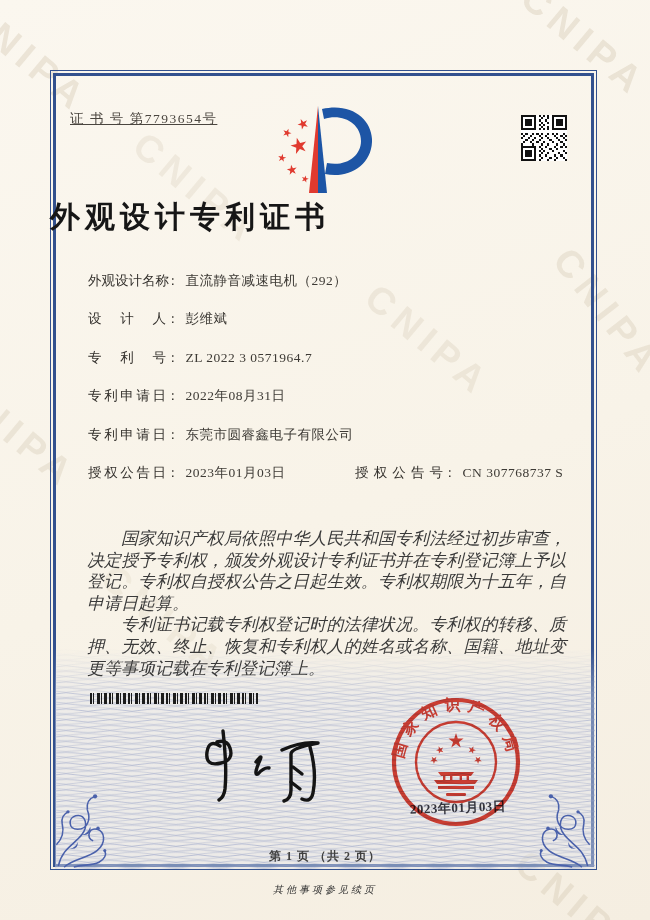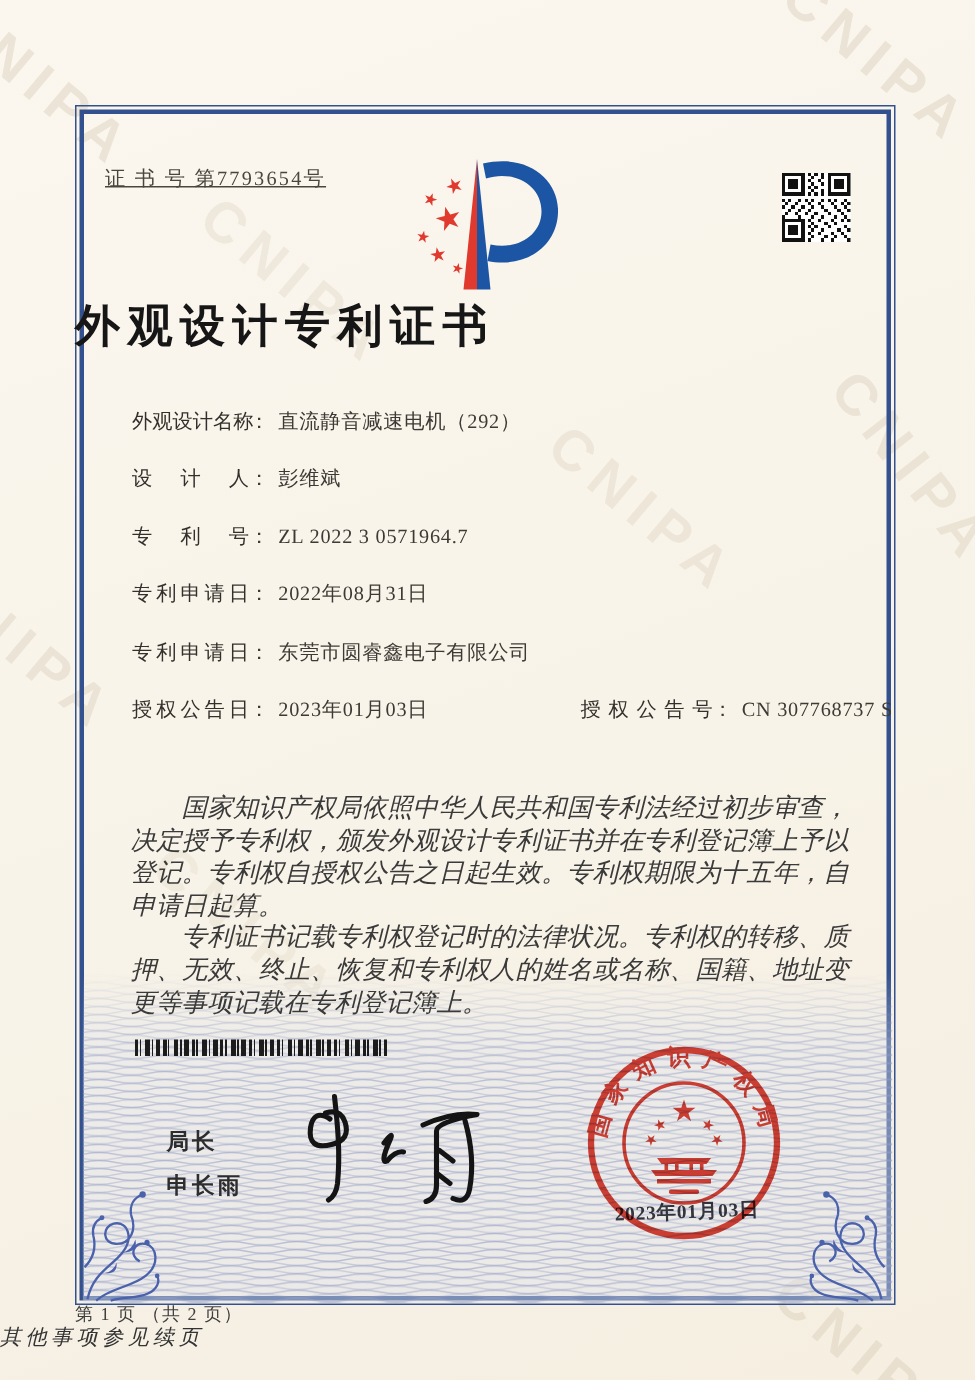--- a/index.html
+++ b/index.html
@@ -22,21 +22,21 @@
   
   .cert-no{position:absolute;left:70px;top:110px;font-size:13.5px;letter-spacing:1.5px;color:#4a453f;text-decoration:underline;}
   .logo{position:absolute;left:276px;top:104px;}
   .qr{position:absolute;left:521px;top:114px;}
   .title{position:absolute;left:50px;top:197px;width:550px;text-align:left;
       font-size:30px;font-weight:bold;letter-spacing:5px;color:#161616;}
   
   .fields{position:absolute;left:88px;top:272px;width:480px;font-size:13.5px;color:#3d3a35;}
   .frow{height:38.4px;position:relative;white-space:nowrap;}
   .flabel{display:inline-block;width:78px;text-align:justify;text-align-last:justify;color:#33302c;}
-  .flabel2{display:inline-block;width:88px;text-align:justify;text-align-last:justify;color:#33302c;margin-left:32px;}
+  .flabel2{display:inline-block;width:88px;text-align:justify;text-align-last:justify;color:#33302c;}
   .fcolon{padding-right:6px;}
   .fvalue{letter-spacing:.5px;}
   .pair2{position:absolute;left:267px;top:0;}
   
   .paras{position:absolute;left:87px;top:528px;width:479px;font-size:17px;line-height:21.6px;
       color:#3a3a3a;font-style:italic;text-align:justify;font-family:Liberation Serif, serif;}
   .paras p{margin:0;text-indent:2em;}
   
   .barcode{position:absolute;left:90px;top:693px;width:168px;height:11px;
       background:repeating-linear-gradient(90deg,
@@ -48,24 +48,24 @@
   
   .officer{position:absolute;left:111px;top:747px;font-family:"Liberation Sans",sans-serif;
       font-size:15px;font-weight:700;color:#2d2d2d;line-height:29px;letter-spacing:2px;}
   .signature{position:absolute;left:190px;top:726px;}
   
   .seal{position:absolute;left:388px;top:694px;mix-blend-mode:multiply;}
   .seal-date{position:absolute;left:396px;top:799px;width:124px;text-align:center;
       font-size:13px;font-weight:bold;color:#3b3b44;letter-spacing:.5px;
       transform:rotate(-2deg);mix-blend-mode:multiply;}
   
-  .page-num{position:absolute;left:50px;top:868px;width:550px;
-      font-size:12px;letter-spacing:1px;color:#3f3f3f;}
-  .bottom-note{position:absolute;left:0;top:883px;width:650px;
-      font-size:14px;font-style:italic;letter-spacing:3px;color:#333;}
+  .page-num{position:absolute;left:50px;top:848px;width:550px;text-align:center;
+      font-size:12px;letter-spacing:1px;color:#3f3f3f;font-weight:bold;}
+  .bottom-note{position:absolute;left:0;top:883px;width:650px;text-align:center;
+      font-size:10px;font-style:italic;letter-spacing:3px;color:#333;}
 </style>
 </head>
 <body>
 
 <div class="page">
 
   <div class="wm" style="left:-18px;top:-8px;transform:rotate(40deg);opacity:.8">CNIPA</div>
   <div class="wm" style="left:152px;top:124px;transform:rotate(40deg);opacity:.55">CNIPA</div>
   <div class="wm" style="left:540px;top:-24px;transform:rotate(40deg);opacity:.8">CNIPA</div>
   <div class="wm" style="left:578px;top:240px;transform:rotate(52deg);opacity:.7">CNIPA</div>
@@ -204,24 +204,20 @@
     </div>
   </div>
 
   <div class="paras">
     <p>国家知识产权局依照中华人民共和国专利法经过初步审查，决定授予专利权，颁发外观设计专利证书并在专利登记簿上予以登记。专利权自授权公告之日起生效。专利权期限为十五年，自申请日起算。</p>
     <p>专利证书记载专利权登记时的法律状况。专利权的转移、质押、无效、终止、恢复和专利权人的姓名或名称、国籍、地址变更等事项记载在专利登记簿上。</p>
   </div>
 
   <div class="barcode"></div>
 
-  <div class="officer">
-    <div>局长</div>
-    <div>申长雨</div>
-  </div>
 
   <svg class="signature" width="150" height="80" viewBox="0 0 150 80">
     <g fill="none" stroke="#141414" stroke-width="3.4" stroke-linecap="round" stroke-linejoin="round">
       <path d="M30,20 q-11,-7 -13,6 q-2,15 14,11 q13,-3 9,-15 q-3,-9 -13,-6"></path>
       <path d="M33,5 c2,18 4,38 2,58 q-1,8 -6,11"></path>
       <path d="M66,36 q7,-9 4,-2 q-7,16 -2,14 q6,-7 11,-6"></path>
       <path d="M92,24 q20,-9 36,-7 q-27,5 -27,11 l0,36 q0,9 -7,11"></path>
       <path d="M120,21 q7,25 3,46 q-2,10 -11,6"></path>
       <path d="M103,41 l9,7"></path>
       <path d="M101,56 l9,7"></path>

